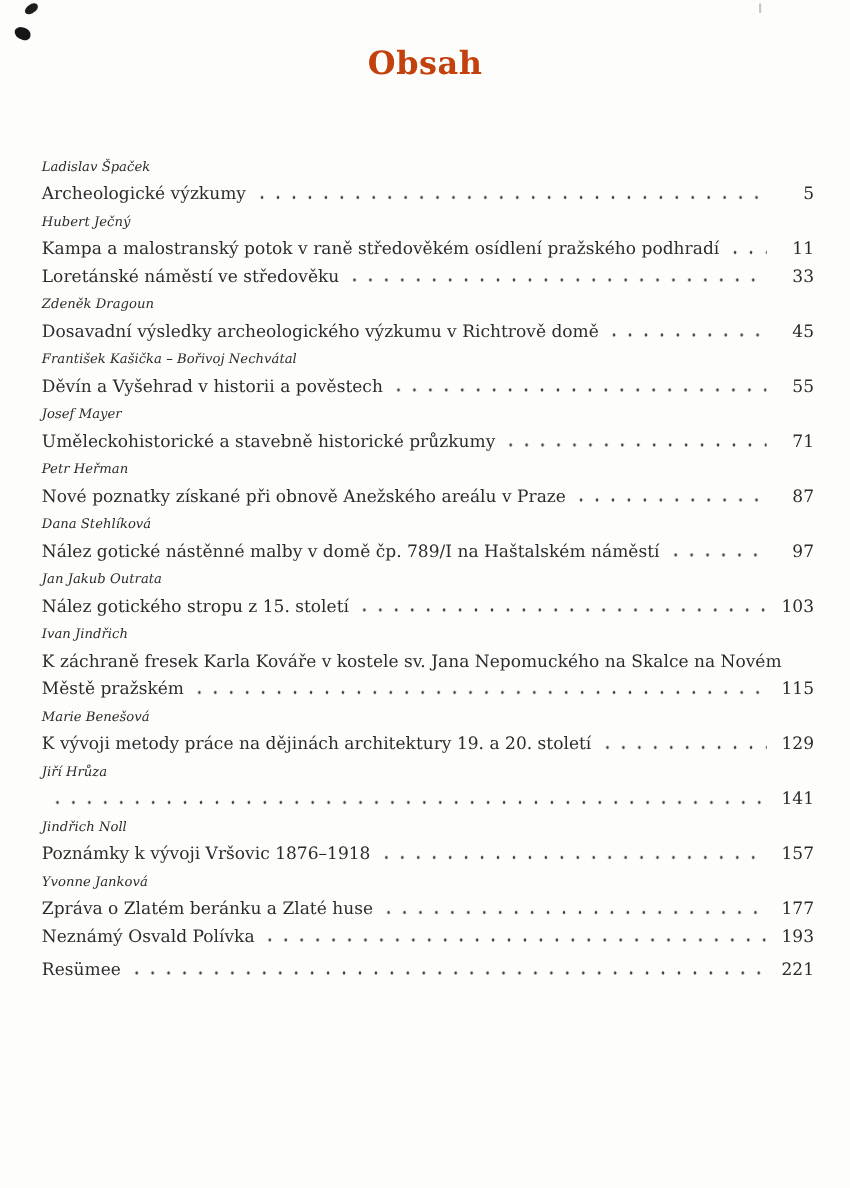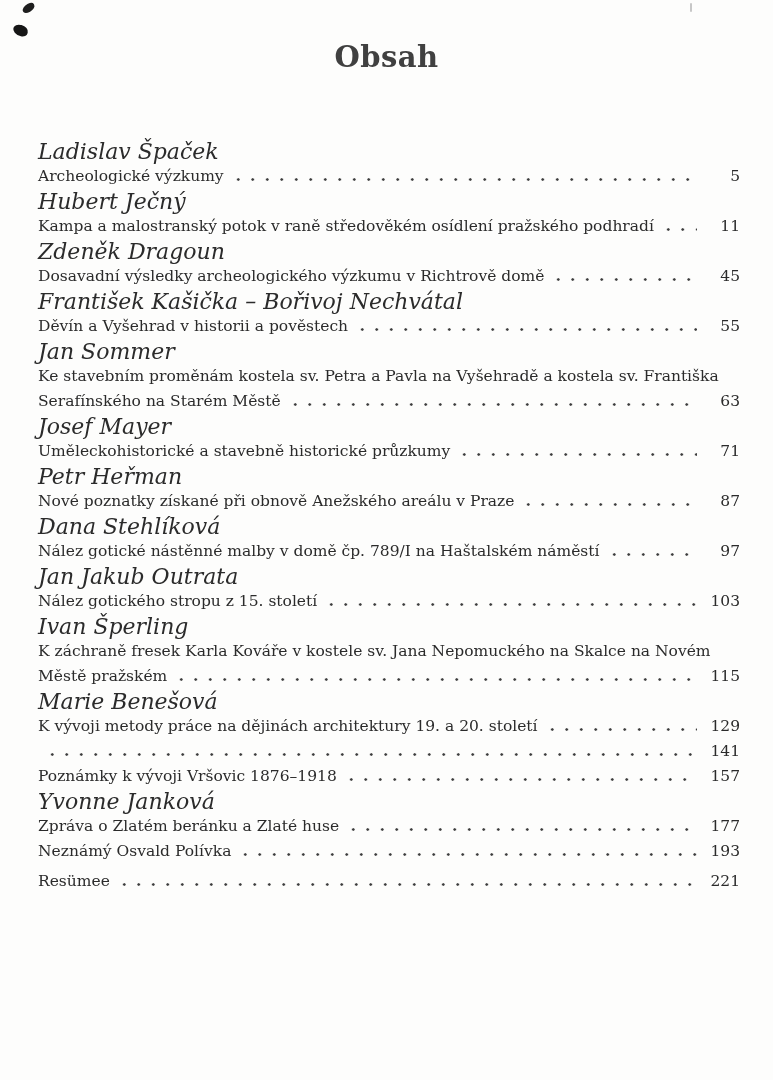--- a/index.html
+++ b/index.html
@@ -11,31 +11,31 @@
     position:relative;
     overflow:hidden;
   }
   .page-title{
     margin:0;
     padding-top:40px;
     text-align:center;
     font-size:29px;
     font-weight:700;
     letter-spacing:0.5px;
-    color:#404040;
+    color:#c2410c;
   }
   .toc{
     position:absolute;
     top:139px;
     left:38px;
     right:33px;
   }
   .author{
     font-style:italic;
-    font-size:22px;
+    font-size:12px;
     line-height:25px;
     white-space:nowrap;
   }
   .pre{
     font-size:15.5px;
     line-height:25px;
     white-space:nowrap;
   }
   .row{
     display:flex;
@@ -103,49 +103,45 @@
   <div class="entry">
     <div class="author">Hubert Ječný</div>
     <div class="row">
         <span class="t">Kampa a malostranský potok v raně středověkém osídlení pražského podhradí</span>
         <span class="leader"></span>
         <span class="pg">11</span>
       </div>
   </div>
 
   <div class="entry">
+    <div class="row">
+        <span class="t">Loretánské náměstí ve středověku</span>
+        <span class="leader"></span>
+        <span class="pg">33</span>
+      </div>
   </div>
 
   <div class="entry">
     <div class="author">Zdeněk Dragoun</div>
     <div class="row">
         <span class="t">Dosavadní výsledky archeologického výzkumu v Richtrově domě</span>
         <span class="leader"></span>
         <span class="pg">45</span>
       </div>
   </div>
 
   <div class="entry">
     <div class="author">František Kašička – Bořivoj Nechvátal</div>
     <div class="row">
         <span class="t">Děvín a Vyšehrad v historii a pověstech</span>
         <span class="leader"></span>
         <span class="pg">55</span>
       </div>
   </div>
 
-  <div class="entry">
-    <div class="author">Jan Sommer</div>
-    <div class="pre">Ke stavebním proměnám kostela sv. Petra a Pavla na Vyšehradě a kostela sv. Františka</div>
-    <div class="row">
-        <span class="t">Serafínského na Starém Městě</span>
-        <span class="leader"></span>
-        <span class="pg">63</span>
-      </div>
-  </div>
 
   <div class="entry">
     <div class="author">Josef Mayer</div>
     <div class="row">
         <span class="t">Uměleckohistorické a stavebně historické průzkumy</span>
         <span class="leader"></span>
         <span class="pg">71</span>
       </div>
   </div>
 
@@ -170,46 +166,48 @@
   <div class="entry">
     <div class="author">Jan Jakub Outrata</div>
     <div class="row">
         <span class="t">Nález gotického stropu z 15. století</span>
         <span class="leader"></span>
         <span class="pg">103</span>
       </div>
   </div>
 
   <div class="entry">
-    <div class="author">Ivan Šperling</div>
+    <div class="author">Ivan Jindřich</div>
     <div class="pre">K záchraně fresek Karla Kováře v kostele sv. Jana Nepomuckého na Skalce na Novém</div>
     <div class="row">
         <span class="t">Městě pražském</span>
         <span class="leader"></span>
         <span class="pg">115</span>
       </div>
   </div>
 
   <div class="entry">
     <div class="author">Marie Benešová</div>
     <div class="row">
         <span class="t">K vývoji metody práce na dějinách architektury 19. a 20. století</span>
         <span class="leader"></span>
         <span class="pg">129</span>
       </div>
   </div>
 
   <div class="entry">
+    <div class="author">Jiří Hrůza</div>
     <div class="row">
         <span class="leader"></span>
         <span class="pg">141</span>
       </div>
   </div>
 
   <div class="entry">
+    <div class="author">Jindřich Noll</div>
     <div class="row">
         <span class="t">Poznámky k vývoji Vršovic 1876–1918</span>
         <span class="leader"></span>
         <span class="pg">157</span>
       </div>
   </div>
 
   <div class="entry">
     <div class="author">Yvonne Janková</div>
     <div class="row">

